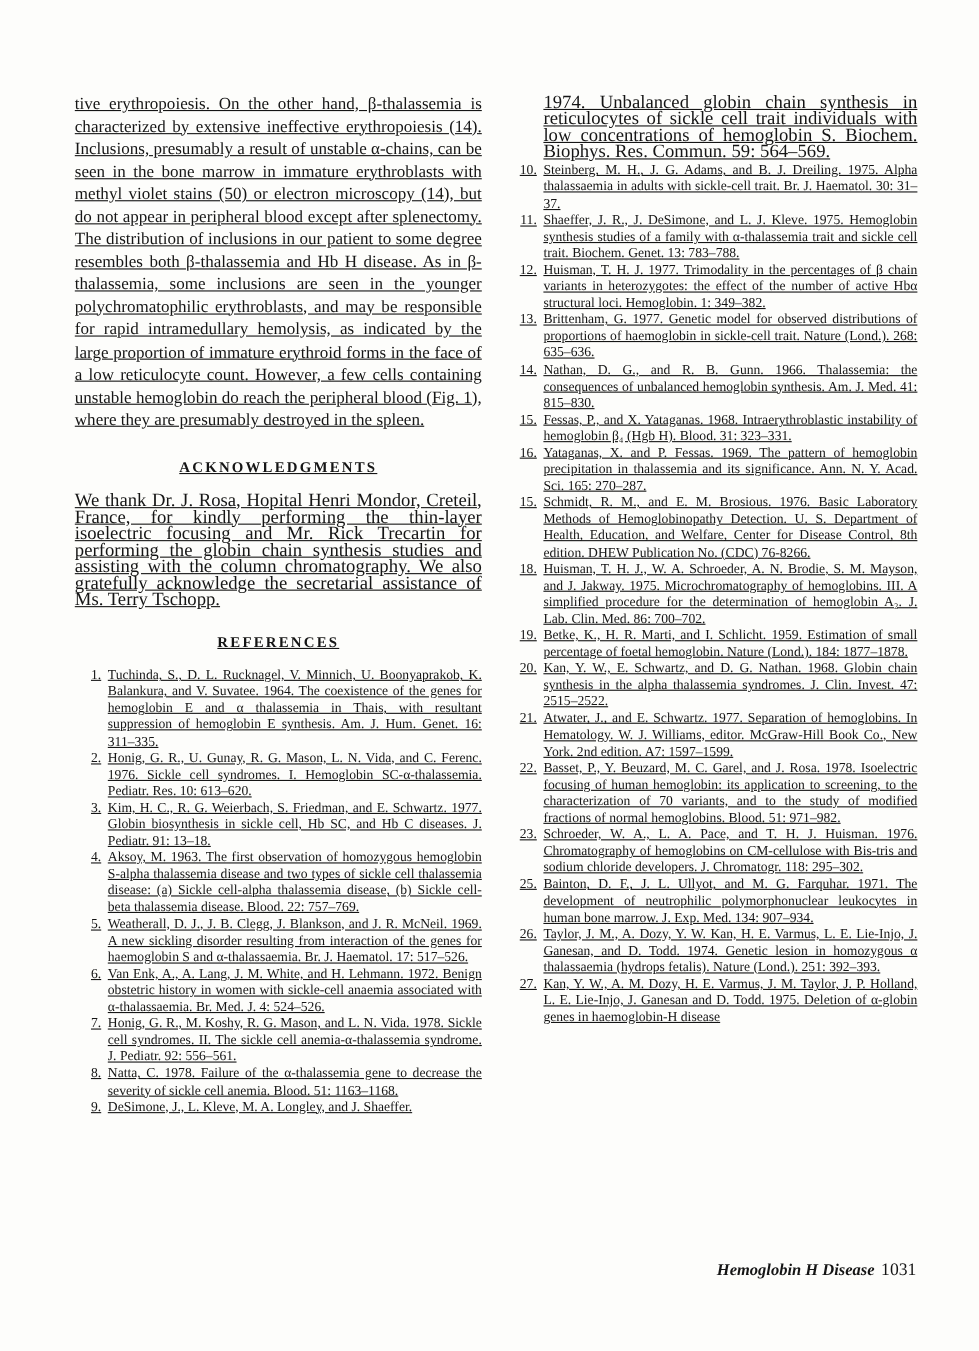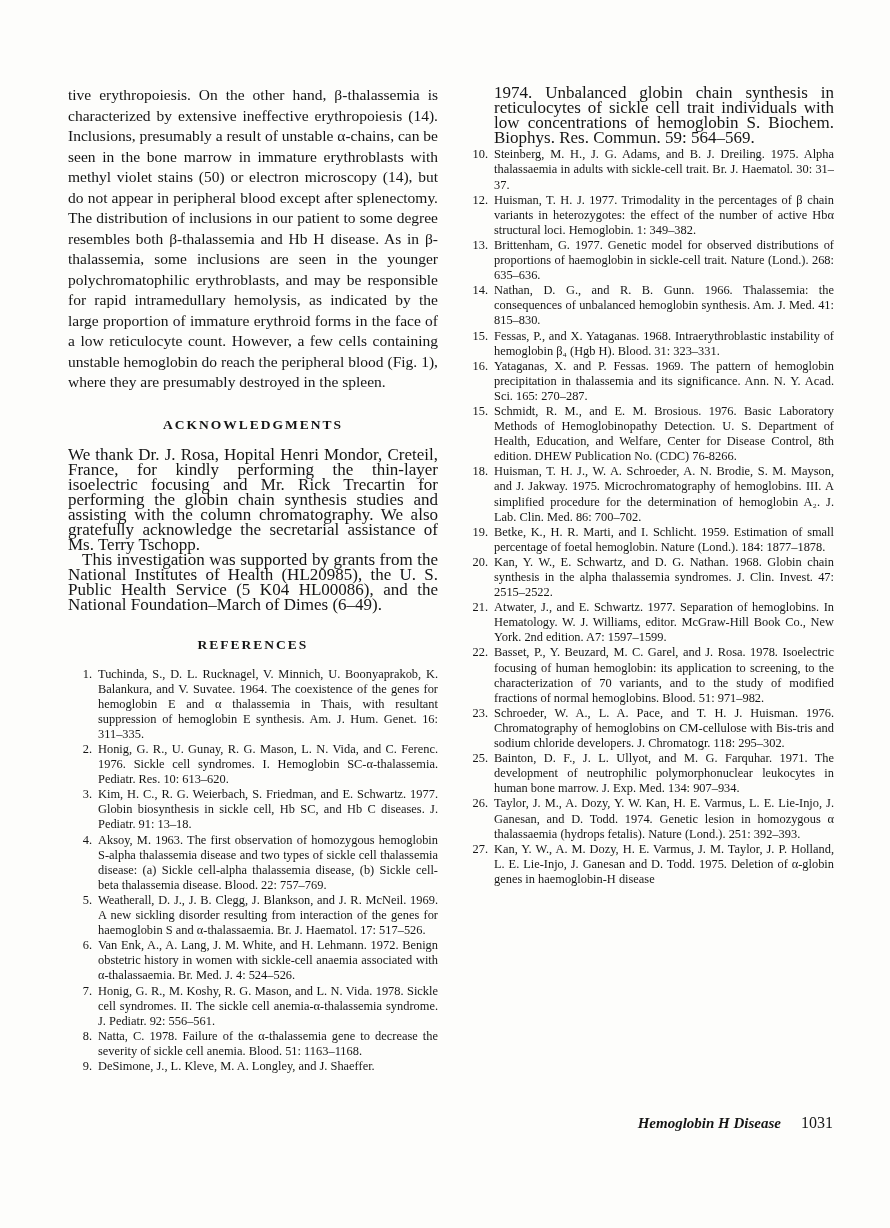--- a/index.html
+++ b/index.html
@@ -7,20 +7,21 @@
   .page {
     position: relative;
     width: 890px;
     height: 1228px;
     margin: 0 auto;
     background: #fdfdfb;
     color: #151515;
     font-family: "Liberation Serif", serif;
     padding: 85px 57px 0 68px;
     overflow: hidden;
+    text-decoration: underline;
   }
   .columns { display: flex; gap: 26px; }
   .col { width: 370px; flex: 0 0 370px; }
   .body-text {
     font-size: 15.5px;
     line-height: 20.5px;
     text-align: justify;
   }
   .section-heading {
     font-size: 13.5px;
@@ -51,25 +52,25 @@
     flex: 1;
     padding-left: 6px;
     text-align: justify;
   }
   .ref-continuation {
     padding-left: 30px;
     text-align: justify;
   }
   .footer {
     position: absolute;
-    top: 1114px;
+    top: 1146px;
     right: 57px;
     display: flex;
     align-items: baseline;
-    gap: 20px;
+    gap: 6px;
   }
   .footer-title {
     font-weight: bold;
     font-style: italic;
     font-size: 15px;
   }
   .footer-page {
     font-size: 16px;
   }
 </style>
@@ -77,21 +78,20 @@
 <body>
 
 <div class="page">
   <div class="columns">
 
     <div class="col">
       <p class="body-text">tive erythropoiesis. On the other hand, β-thalassemia is characterized by extensive ineffective erythropoiesis (14). Inclusions, presumably a result of unstable α-chains, can be seen in the bone marrow in immature erythroblasts with methyl violet stains (50) or electron microscopy (14), but do not appear in peripheral blood except after splenectomy. The distribution of inclusions in our patient to some degree resembles both β-thalassemia and Hb H disease. As in β-thalassemia, some inclusions are seen in the younger polychromatophilic erythroblasts, and may be responsible for rapid intramedullary hemolysis, as indicated by the large proportion of immature erythroid forms in the face of a low reticulocyte count. However, a few cells containing unstable hemoglobin do reach the peripheral blood (Fig. 1), where they are presumably destroyed in the spleen.</p>
 
       <h2 class="section-heading">ACKNOWLEDGMENTS</h2>
       <p class="small-text">We thank Dr. J. Rosa, Hopital Henri Mondor, Creteil, France, for kindly performing the thin-layer isoelectric focusing and Mr. Rick Trecartin for performing the globin chain synthesis studies and assisting with the column chromatography. We also gratefully acknowledge the secretarial assistance of Ms. Terry Tschopp.</p>
-      <p class="small-text para-indent">This investigation was supported by grants from the National Institutes of Health (HL20985), the U. S. Public Health Service (5 K04 HL00086), and the National Foundation–March of Dimes (6–49).</p>
 
       <h2 class="section-heading">REFERENCES</h2>
 
       <div class="refs">
         <div class="ref">
           <span class="ref-num">1.</span>
           <span class="ref-text">Tuchinda, S., D. L. Rucknagel, V. Minnich, U. Boonyaprakob, K. Balankura, and V. Suvatee. 1964. The coexistence of the genes for hemoglobin E and α thalassemia in Thais, with resultant suppression of hemoglobin E synthesis. Am. J. Hum. Genet. 16: 311–335.</span>
         </div>
         <div class="ref">
           <span class="ref-num">2.</span>
@@ -128,20 +128,24 @@
       </div>
     </div>
 
     <div class="col">
       <p class="small-text ref-continuation">1974. Unbalanced globin chain synthesis in reticulocytes of sickle cell trait individuals with low concentrations of hemoglobin S. Biochem. Biophys. Res. Commun. 59: 564–569.</p>
 
       <div class="refs">
         <div class="ref">
           <span class="ref-num">10.</span>
           <span class="ref-text">Steinberg, M. H., J. G. Adams, and B. J. Dreiling. 1975. Alpha thalassaemia in adults with sickle-cell trait. Br. J. Haematol. 30: 31–37.</span>
+        </div>
+        <div class="ref">
+          <span class="ref-num">11.</span>
+          <span class="ref-text">Shaeffer, J. R., J. DeSimone, and L. J. Kleve. 1975. Hemoglobin synthesis studies of a family with α-thalassemia trait and sickle cell trait. Biochem. Genet. 13: 783–788.</span>
         </div>
         <div class="ref">
           <span class="ref-num">12.</span>
           <span class="ref-text">Huisman, T. H. J. 1977. Trimodality in the percentages of β chain variants in heterozygotes: the effect of the number of active Hbα structural loci. Hemoglobin. 1: 349–382.</span>
         </div>
         <div class="ref">
           <span class="ref-num">13.</span>
           <span class="ref-text">Brittenham, G. 1977. Genetic model for observed distributions of proportions of haemoglobin in sickle-cell trait. Nature (Lond.). 268: 635–636.</span>
         </div>
         <div class="ref">

